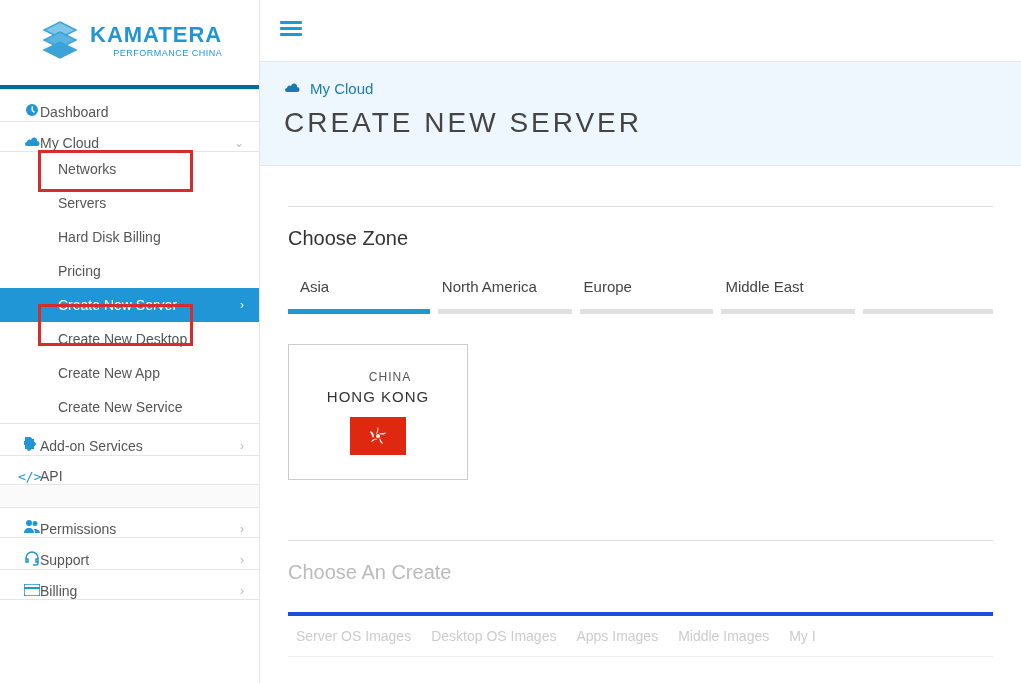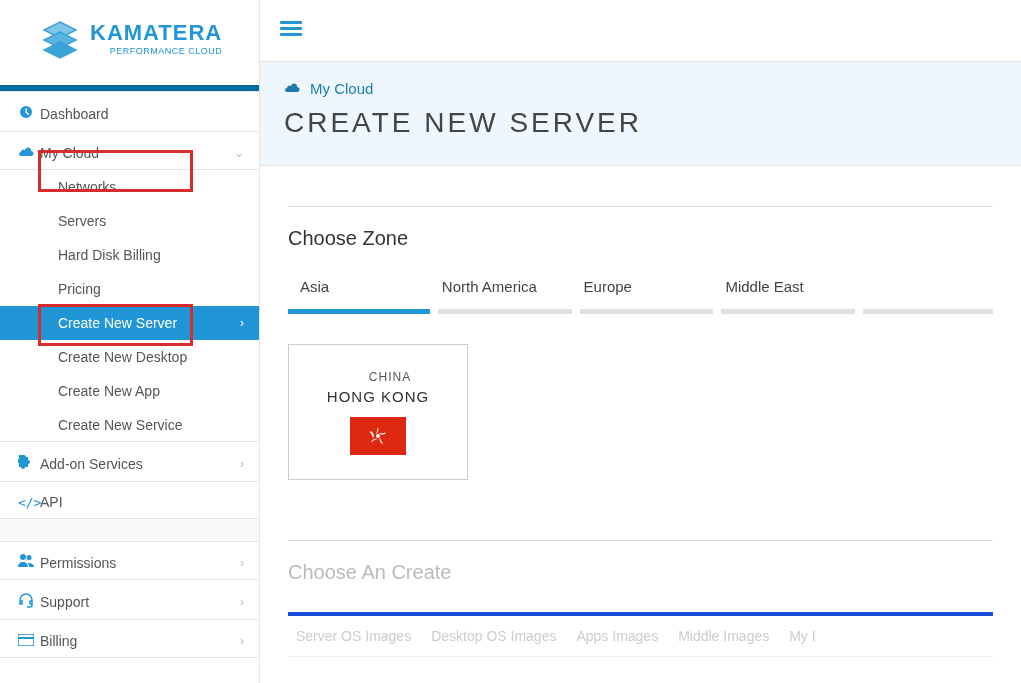--- a/index.html
+++ b/index.html
@@ -1,28 +1,28 @@
 <!DOCTYPE html>
 <html><head>
   <meta charset="utf-8">
   <style>
     * { margin: 0; padding: 0; box-sizing: border-box; }
     body { font-family: -apple-system, Arial, sans-serif; background: #fff; color: #333; width: 1021px; height: 683px; overflow: hidden; }
     .app { display: flex; height: 100%; }
 
     
     .sidebar { width: 260px; border-right: 1px solid #e5e5e5; display: flex; flex-direction: column; }
-    .logo-area { padding: 20px 15px 25px 40px; display:flex; gap:10px; border-bottom:7px solid #0369a1;}
+    .logo-area { padding: 20px 15px 25px 40px; display:flex; align-items:center; gap:10px; border-bottom:5px solid #0369a1;}
     .logo-cube { width:40px; height:40px; }
     .logo-text { display:flex; flex-direction:column; }
     .logo-name { color:#2196d6; font-size:22px; font-weight:700; letter-spacing:1px; }
     .logo-sub { color:#2196d6; font-size:9px; letter-spacing:0.5px; text-align:right; }
 
     .nav { list-style:none; }
-    .nav-item { display:flex; align-items:center; padding:12px 15px 8px 18px; border-bottom:1px solid #e5e5e5; border-top:1px solid #e5e5e5; margin-top:-1px; color:#555; font-size:14px; cursor:pointer; position:relative; }
+    .nav-item { display:flex; align-items:center; padding:12px 15px 0 18px; border-bottom:1px solid #e5e5e5; border-top:1px solid #e5e5e5; margin-top:-1px; color:#555; font-size:14px; cursor:pointer; position:relative;text-align:right; }
     .nav-item .nav-icon { width:22px; color:#2196d6; font-size:15px; }
     .nav-item .chev { margin-left:auto; color:#bbb; font-size:12px; }
     .nav-subitem { display:flex; align-items:center; padding:9px 15px 9px 58px; color:#555; font-size:14px; cursor:pointer; }
     .nav-subitem.active { background:#2196d6; color:#fff; }
     .nav-subitem.active .chev { color:#fff; }
     .nav-subitem .chev { margin-left:auto; font-size:12px; }
     .nav-gap { height:24px; border-top:1px solid #e5e5e5; border-bottom:1px solid #e5e5e5; background:#fafafa; margin-top:-1px;}
 
     .redbox1 { position:absolute; border:3px solid #d82b2b; left:38px; top:150px; width:155px; height:42px; pointer-events:none; z-index:5;}
     .redbox2 { position:absolute; border:3px solid #d82b2b; left:38px; top:304px; width:155px; height:42px; pointer-events:none; z-index:5;}
@@ -71,21 +71,21 @@
     <div class="logo-area">
       <svg class="logo-cube" viewBox="0 0 40 40">
         <g fill="none" stroke="#3ba3d8" stroke-width="1.5">
           <polygon points="20,2 36,10 20,18 4,10" fill="#7fc6e8"></polygon>
           <polygon points="20,12 36,20 20,28 4,20" fill="#5bb4df"></polygon>
           <polygon points="20,22 36,30 20,38 4,30" fill="#3ba3d8"></polygon>
         </g>
       </svg>
       <div class="logo-text">
         <span class="logo-name">KAMATERA</span>
-        <span class="logo-sub">PERFORMANCE CLOUD</span>
+        <span class="logo-sub">PERFORMANCE CHINA</span>
       </div>
     </div>
 
     <ul class="nav">
       <li class="nav-item">
         <span class="nav-icon">
           <svg width="16" height="16" viewBox="0 0 16 16">
               <path fill="#2196d6" d="M8 2a6 6 0 00-6 6 6 6 0 0012 0 6 6 0 00-6-6zm0 2a1 1 0 011 1v3l2 2-1 1-2.5-2.5V5a1 1 0 011-1z"></path>
             </svg>
         </span>

